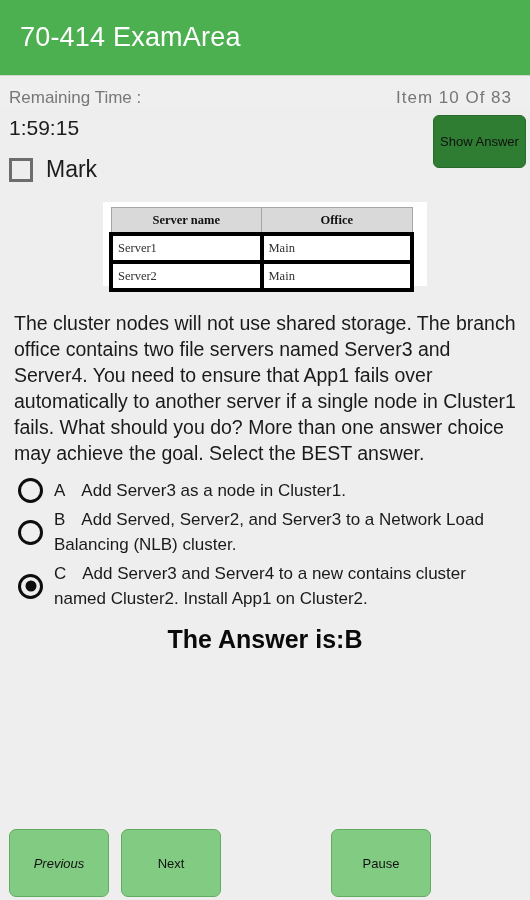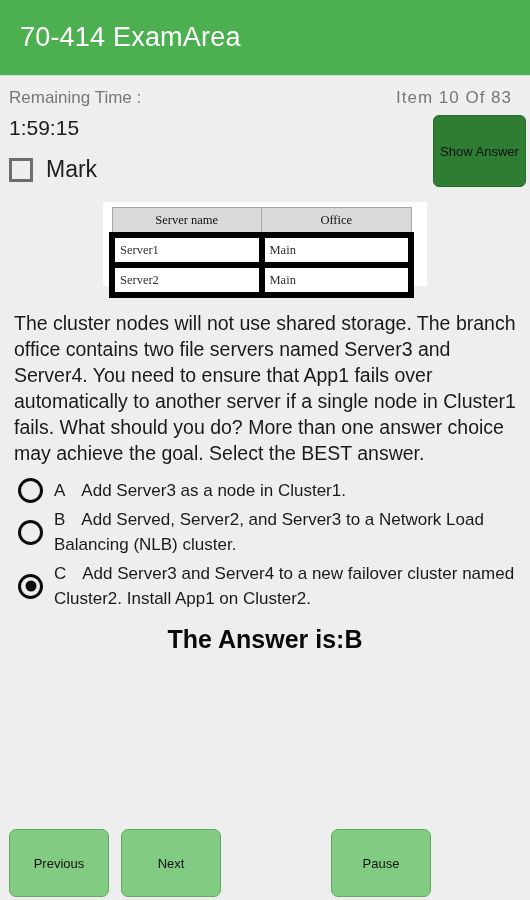--- a/index.html
+++ b/index.html
@@ -75,21 +75,21 @@
   .mark-label {
     font-size: 23px;
     color: #1d1d1d;
     margin-left: 13px;
   }
   .show-answer-btn {
     position: absolute;
     right: 4px;
     top: 8px;
     width: 93px;
-    height: 72px;
+    height: 53px;
     background: #2e7d32;
     border: 1px solid #2a6b2c;
     border-radius: 6px;
     color: #101010;
     font-size: 13px;
     display: flex;
     align-items: center;
     justify-content: center;
     cursor: pointer;
     padding: 0;
@@ -108,28 +108,28 @@
   .exhibit-table {
     width: 305px;
     border-collapse: collapse;
     table-layout: fixed;
     background: #ffffff;
   }
   .exhibit-table th {
     background: #d9d9d9;
     border: 1px solid #a6a6a6;
     font-size: 12.5px;
-    font-weight: normal;
+    font-weight: bold;
     color: #111111;
     height: 22px;
     text-align: center;
     font-family: "Liberation Serif", serif;
   }
   .exhibit-table td {
-    border: 6px solid #000000;
+    border: 4px solid #000000;
     font-size: 12.5px;
     color: #303030;
     height: 22px;
     padding-left: 5px;
     background: #ffffff;
     font-family: "Liberation Serif", serif;
   }
 
   
   .question {
@@ -204,21 +204,21 @@
     border: 1px solid #63ab63;
     border-radius: 7px;
     color: #121212;
     font-size: 13px;
     display: flex;
     align-items: center;
     justify-content: center;
     cursor: pointer;
     padding: 0;
   }
-  .btn-prev { width: 100px; margin-left: 5px; }
+  .btn-prev { width: 100px; margin-left: 5px; font-style: italic; }
   .btn-next { width: 100px; margin-left: 12px; }
   .btn-pause { width: 100px; margin-left: 110px; }
   .btn-end { width: 97px; margin-left: 6px; }
 </style>
 </head>
 <body>
 
 <div class="appbar">
   <div class="appbar-title">70-414 ExamArea</div>
 </div>
@@ -269,21 +269,21 @@
     <span class="option-text"><span class="option-letter">A</span><span>Add Server3 as a node in Cluster1.</span></span>
   </div>
 
   <div class="option">
     <span class="radio"></span>
     <span class="option-text"><span class="option-letter">B</span><span>Add Served, Server2, and Server3 to a Network Load Balancing (NLB) cluster.</span></span>
   </div>
 
   <div class="option">
     <span class="radio checked"></span>
-    <span class="option-text"><span class="option-letter">C</span><span>Add Server3 and Server4 to a new failover cluster named Cluster2. Install App1 on Cluster2.</span></span>
+    <span class="option-text"><span class="option-letter">C</span><span>Add Server3 and Server4 to a new contains cluster named Cluster2. Install App1 on Cluster2.</span></span>
   </div>
 
 
 </div>
 
 <div class="answer-line">The Answer is:B</div>
 
 <div class="bottom-bar">
   <button class="nav-btn btn-prev">Previous</button>
   <button class="nav-btn btn-next">Next</button>

